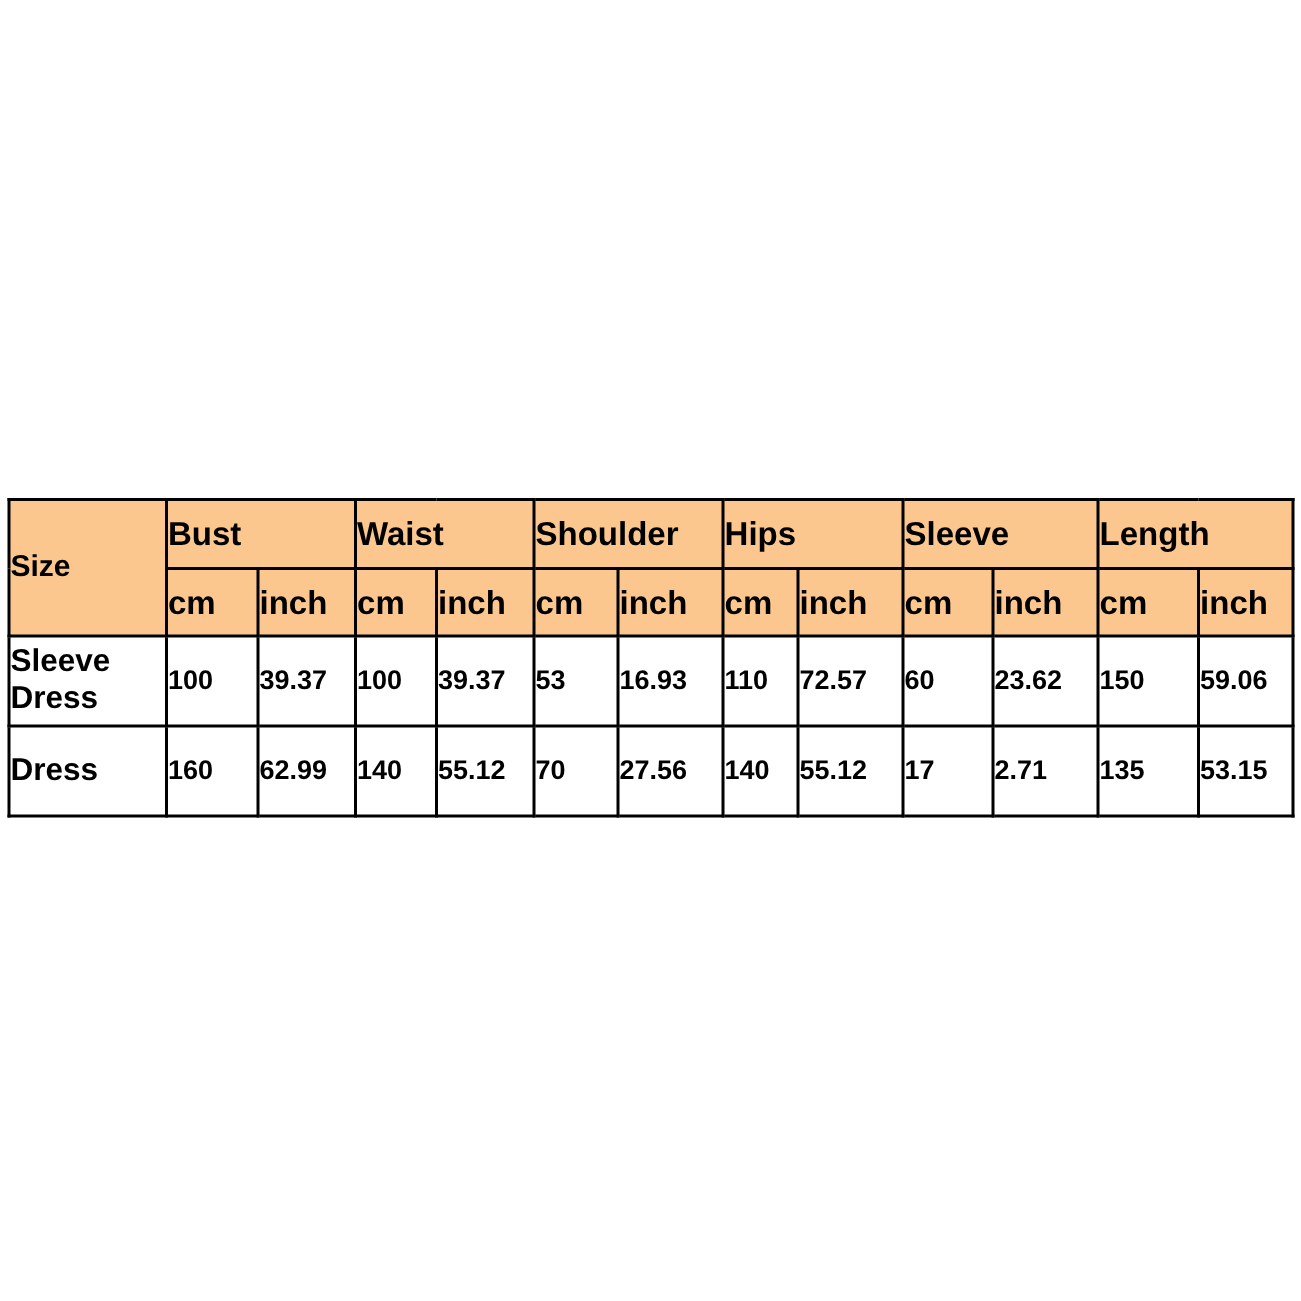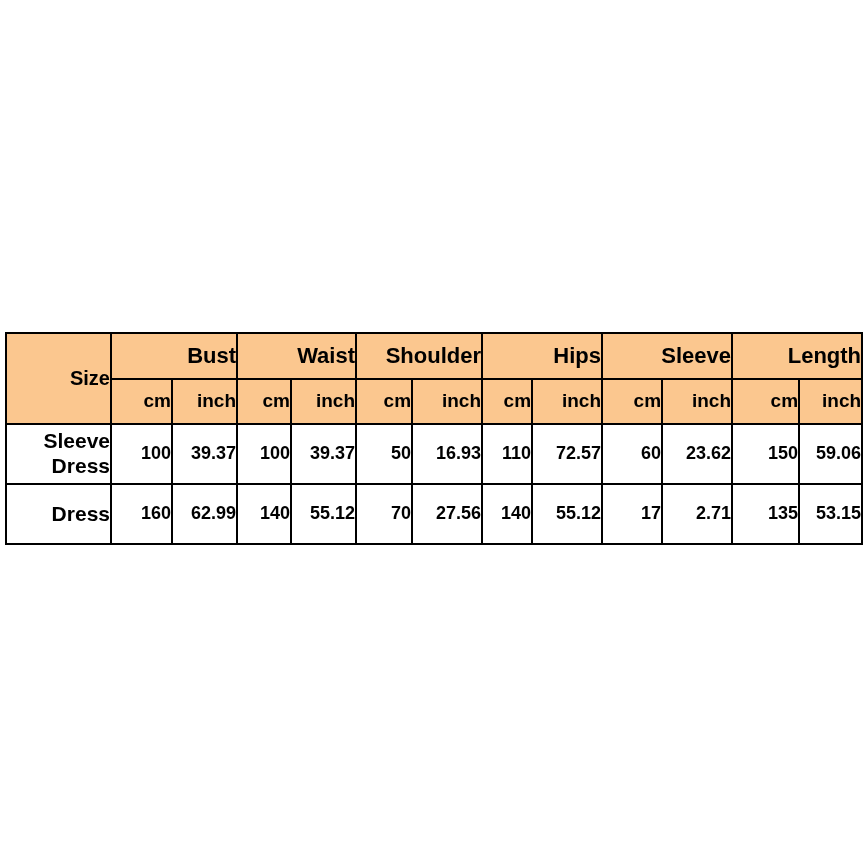--- a/index.html
+++ b/index.html
@@ -32,21 +32,21 @@
   table.size-chart {
     border-collapse: collapse;
     table-layout: fixed;
     width: 856px;
     background: #ffffff;
   }
 
   table.size-chart th,
   table.size-chart td {
     border: 2px solid #000000;
-    text-align: right;
+    text-align: left;
     vertical-align: middle;
     color: #000000;
     font-weight: bold;
     padding: 0;
     line-height: 1.18;
   }
 
   
   table.size-chart thead th {
     background: #fbc78f;
@@ -56,21 +56,21 @@
     font-size: 20px;
     height: 87px;
   }
 
   th.group-head {
     font-size: 22px;
     height: 44px;
   }
 
   th.unit-head {
-    font-size: 19px;
+    font-size: 22px;
     height: 43px;
   }
 
   tbody td {
     background: #ffffff;
     font-size: 18px;
     height: 58px;
   }
 
   td.row-label {
@@ -144,21 +144,21 @@
       <tbody>
         <tr>
           <td class="row-label">
             <div>Sleeve</div>
             <div>Dress</div>
           </td>
           <td>100</td>
           <td>39.37</td>
           <td>100</td>
           <td>39.37</td>
-          <td>50</td>
+          <td>53</td>
           <td>16.93</td>
           <td>110</td>
           <td>72.57</td>
           <td>60</td>
           <td>23.62</td>
           <td>150</td>
           <td>59.06</td>
         </tr>
         <tr>
           <td class="row-label">Dress</td>

